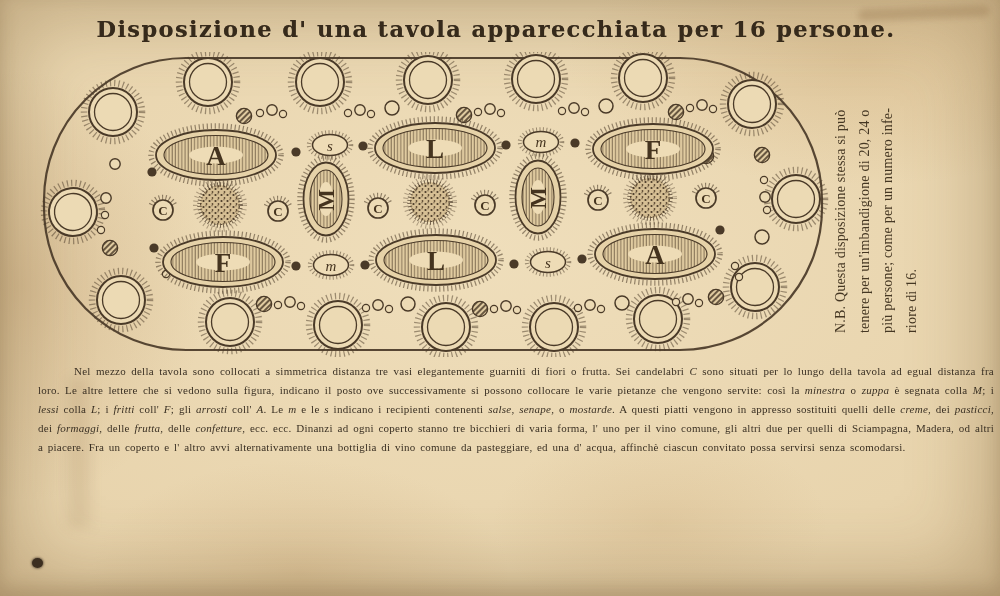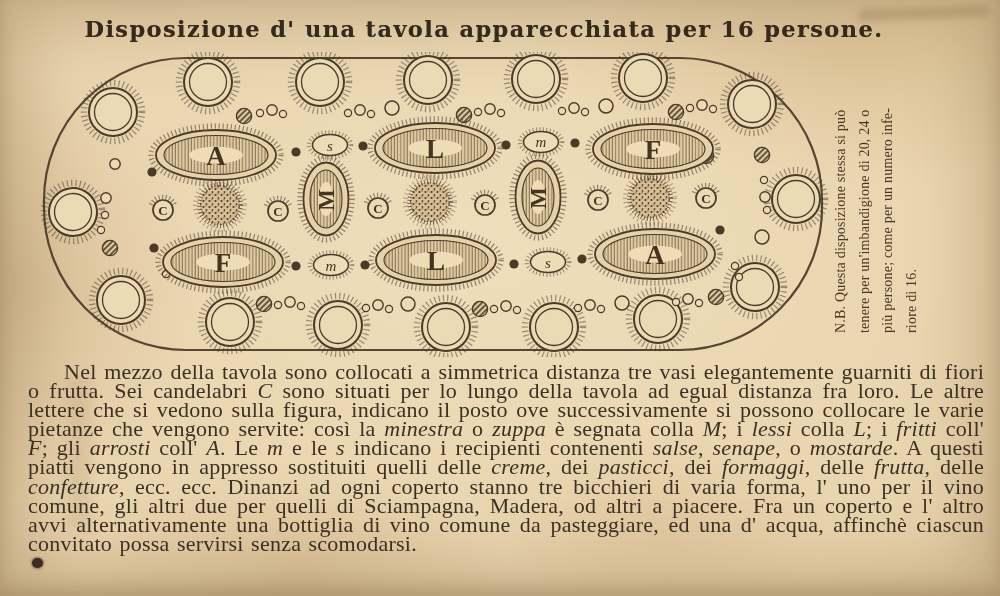--- a/index.html
+++ b/index.html
@@ -10,35 +10,35 @@
     background-image:
       radial-gradient(420px 180px at 86% 10%, rgba(196,158,104,0.30), transparent 70%),
       radial-gradient(260px 300px at 2% 48%, rgba(172,132,84,0.28), transparent 72%),
       radial-gradient(300px 160px at 30% 96%, rgba(185,148,98,0.25), transparent 70%),
       radial-gradient(240px 140px at 66% 88%, rgba(190,152,100,0.20), transparent 70%),
       radial-gradient(1050px 640px at 48% 42%, #efdebb 0%, #e8d4ad 55%, #d9bf93 100%);
   }
   .vignette{position:absolute;inset:0;pointer-events:none;
     box-shadow:inset 0 0 70px 22px rgba(118,88,48,0.30), inset 0 -8px 18px rgba(100,72,40,0.25);}
   .title{
-    position:absolute;top:16px;left:4px;width:960px;text-align:center;
+    position:absolute;top:16px;left:16px;width:960px;text-align:center;
     font-family:"DejaVu Serif","Liberation Serif",serif;
     font-weight:bold;font-size:22.5px;letter-spacing:1.4px;color:#362a1b;
     text-shadow:0 0 0.6px rgba(54,42,27,0.55);
   }
   .diagram{position:absolute;left:38px;top:52px;}
   .nb-note{
     position:absolute;left:741px;top:149px;width:272px;height:96px;
     transform:rotate(-90deg);
     font-size:14px;line-height:23.5px;color:#453723;letter-spacing:0.2px;
     text-align:left;white-space:nowrap;
   }
   .body-text{
-    position:absolute;left:28px;top:362px;width:956px;
-    font-size:22px;line-height:19.1px;color:#3a3023;
+    position:absolute;left:38px;top:362px;width:956px;
+    font-size:11px;line-height:19.1px;color:#3a3023;
     text-align:justify;text-indent:36px;letter-spacing:0.25px;word-spacing:1.6px;
   }
   .body-text .it{font-style:italic;}
   .smudge-top{position:absolute;left:858px;top:7px;width:132px;height:12px;
     background:rgba(150,118,76,0.35);filter:blur(3px);transform:rotate(-2deg);border-radius:6px;}
   .smudge-left{position:absolute;left:68px;top:378px;width:22px;height:150px;
     background:rgba(158,126,84,0.16);filter:blur(6px);}
   .ink-blot{position:absolute;left:32px;top:558px;width:11px;height:10px;border-radius:50%;
     background:#3c2e20;box-shadow:0 0 2px 1px rgba(60,46,32,0.5);}
 </style>

